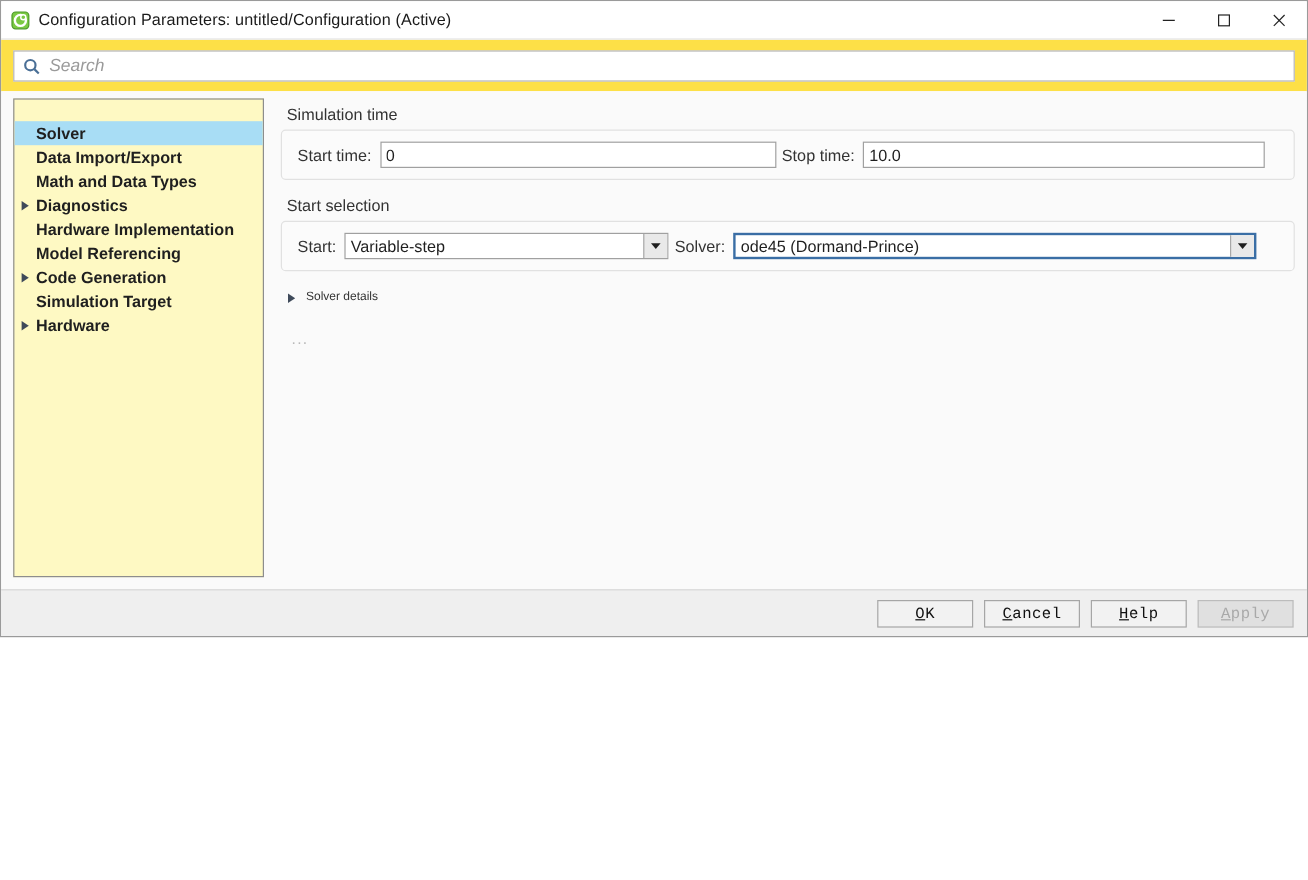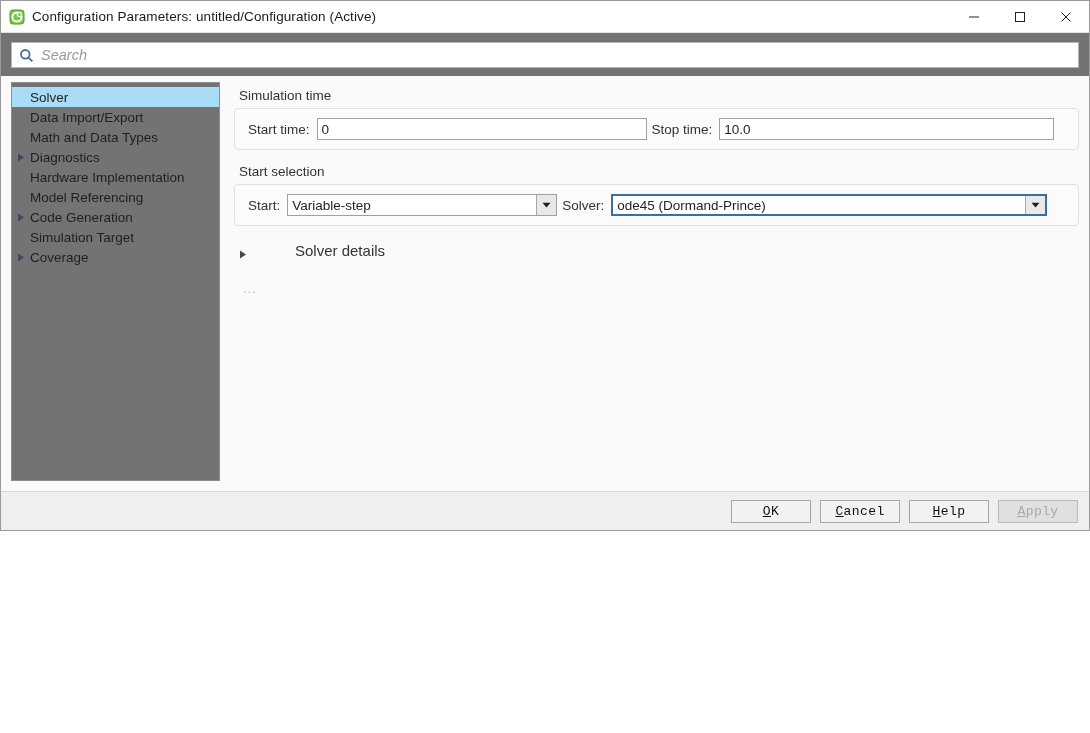--- a/index.html
+++ b/index.html
@@ -61,21 +61,21 @@
     display: flex;
     align-items: center;
     justify-content: center;
     color: #222;
   }
   .win-btn svg { display: block; }
 
   
   .searchbar-wrap {
     padding: 9px 10px 8px 10px;
-    background: #737373;
+    background: #fde047;
   }
   .searchbox {
     height: 26px;
     box-sizing: border-box;
     border: 1px solid #b5b5b5;
     background: #ffffff;
     display: flex;
     align-items: center;
     padding-left: 7px;
   }
@@ -110,23 +110,24 @@
     padding: 0 0 0 0;
     min-height: 0;
   }
 
   .tree-panel {
     width: 209px;
     min-width: 209px;
     margin: 6px 0 10px 10px;
     box-sizing: border-box;
     border: 1px solid #8d8d8d;
-    background: #737373;
-    padding-top: 4px;
+    background: #fef9c3;
+    padding-top: 18px;
     overflow: hidden;
+    font-weight: bold;
   }
   .tree-item {
     height: 20px;
     display: flex;
     align-items: center;
     font-size: 13.5px;
     color: #1f1f1f;
     padding-left: 0;
     white-space: nowrap;
   }
@@ -217,23 +218,22 @@
     justify-content: center;
   }
   .combo-arrow svg { display: block; }
   #type-combo   { width: 270px; }
   #solver-combo { width: 436px; }
 
   .expander {
     display: flex;
     align-items: flex-end;
     margin: 16px 0 0 5px;
-    font-size: 15px;
+    font-size: 10px;
     color: #333333;
-    gap: 40px;
   }
   .expander .tree-arrow { width: 16px; min-width: 16px; justify-content: flex-start; }
 
   .ellipsis-row {
     margin: 22px 0 0 9px;
     font-size: 13px;
     color: #b9b9b9;
     letter-spacing: 1px;
   }
 
@@ -358,21 +358,21 @@
       <div class="tree-item">
         <span class="tree-arrow"></span>
         <span class="tree-label">Simulation Target</span>
       </div>
       <div class="tree-item">
         <span class="tree-arrow">
           <svg width="8" height="9" viewBox="0 0 8 9">
               <polygon points="1,0.5 7,4.5 1,8.5" fill="#3f4a5a"></polygon>
             </svg>
         </span>
-        <span class="tree-label">Coverage</span>
+        <span class="tree-label">Hardware</span>
       </div>
     </div>
 
     <div class="content-panel">
 
       <div class="group-title">Simulation time</div>
 
       <div class="group-box">
         <span class="field-label first">Start time:</span>
         <input id="start-time-input" class="text-input" type="text" value="0" style="">

